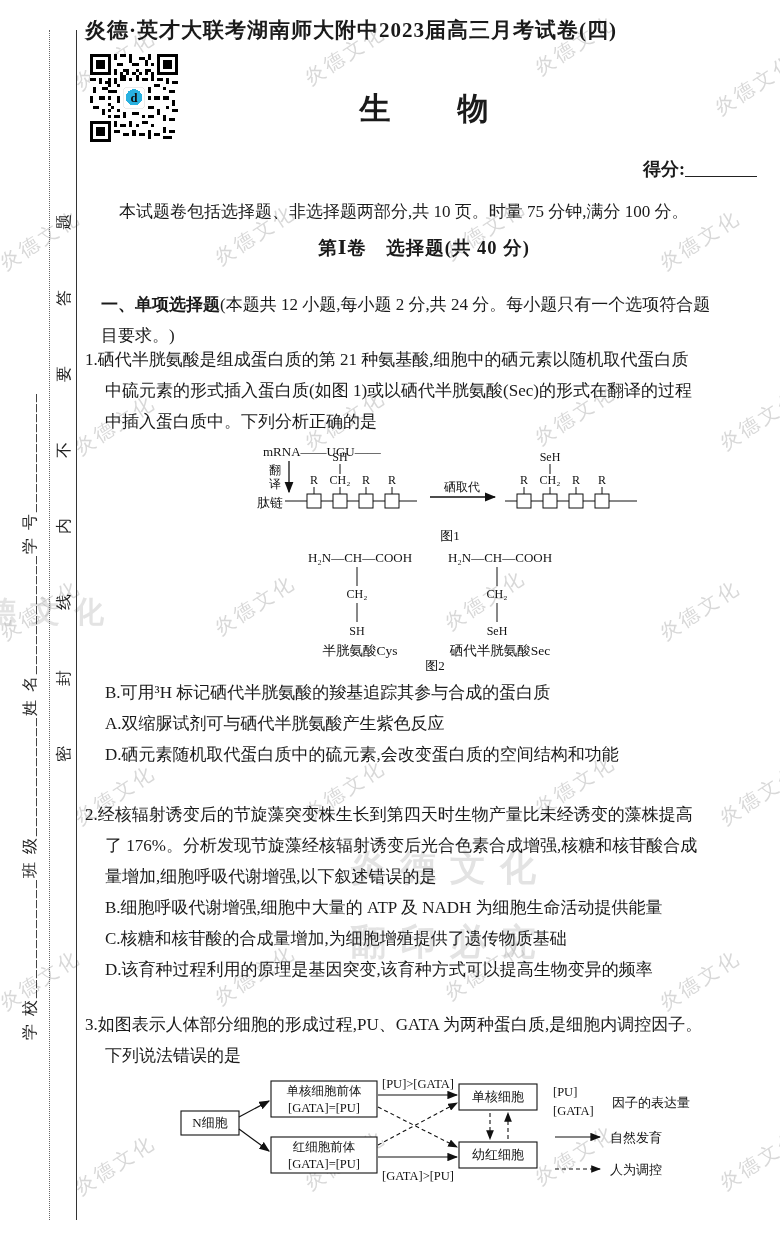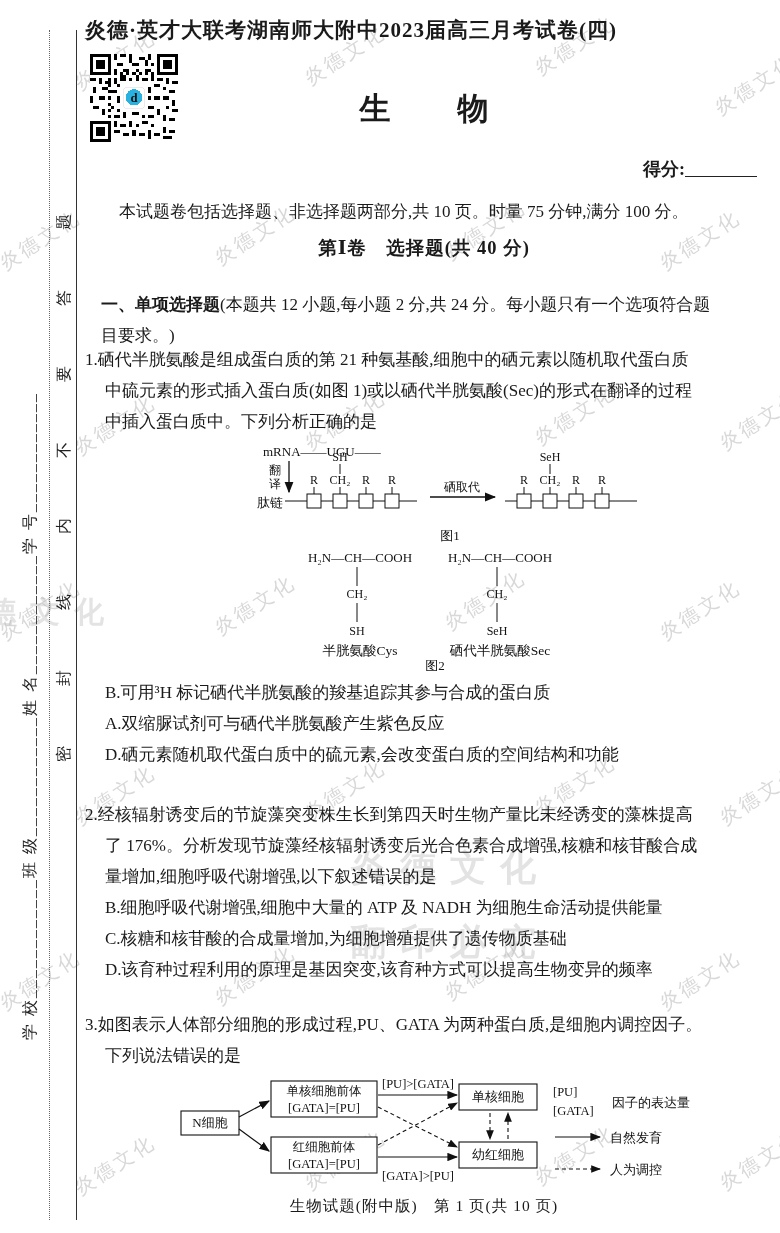--- a/index.html
+++ b/index.html
@@ -273,15 +273,14 @@
         <text x="373" y="19" font-size="12.5">[PU]</text>
         <text x="373" y="38" font-size="12.5">[GATA]</text>
         <text x="432" y="30" font-size="13">因子的表达量</text>
         <line x1="375" y1="60" x2="420" y2="60" stroke="#111" stroke-width="1.2" marker-end="url(#arr3)"></line>
         <text x="430" y="65" font-size="13">自然发育</text>
         <line x1="375" y1="92" x2="420" y2="92" stroke="#111" stroke-width="1.1" stroke-dasharray="4 3" marker-end="url(#arr3)"></line>
         <text x="430" y="97" font-size="13">人为调控</text>
       </svg>
     </div>
 
-    <div class="footer">生物试题(附中版)　第 1 页(共 10 页)</div>
   </div>
 </div>
 
 </body></html>

